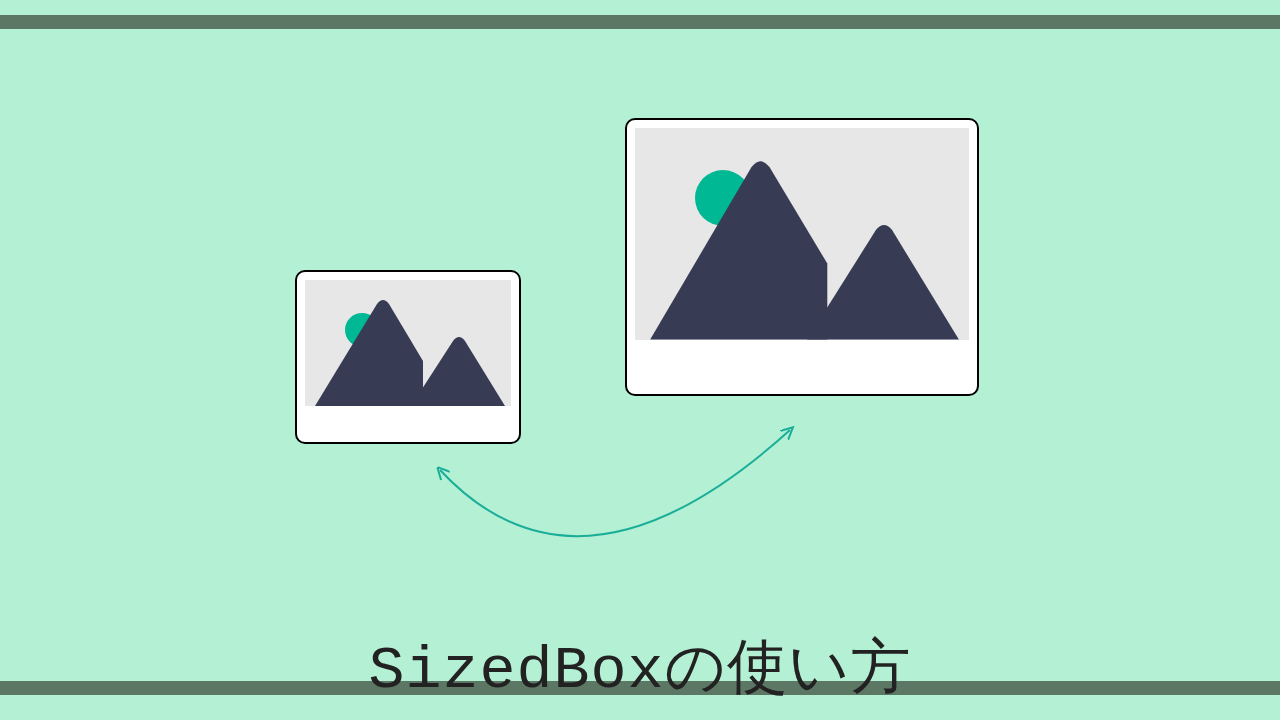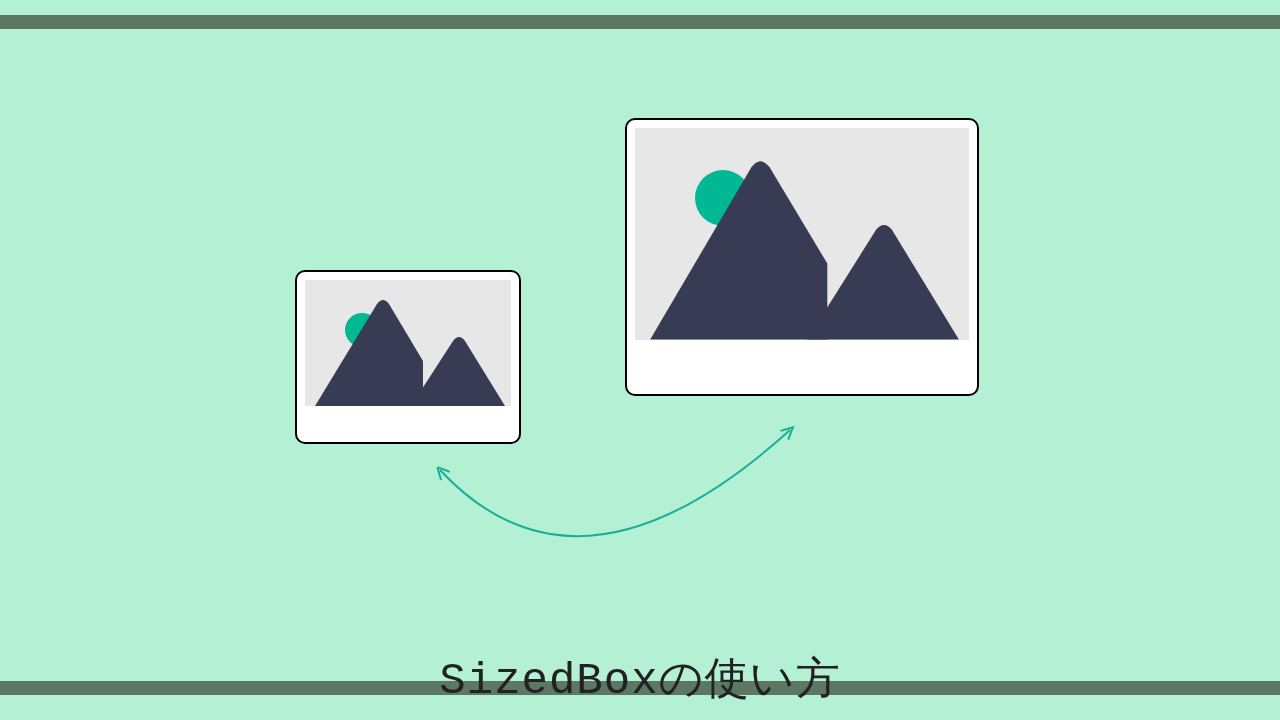--- a/index.html
+++ b/index.html
@@ -71,21 +71,21 @@
     top: 390px;
     width: 440px;
     height: 190px;
     overflow: visible;
   }
   .title {
     position: absolute;
     bottom: 12px;
     width: 100%;
     text-align: center;
-    font-size: 44px;
+    font-size: 60px;
     color: #222;
     letter-spacing: 1px;
   }
 </style>
 </head>
 <body>
 
 <div class="bar bar-top"></div>
 <div class="bar bar-bottom"></div>
 

